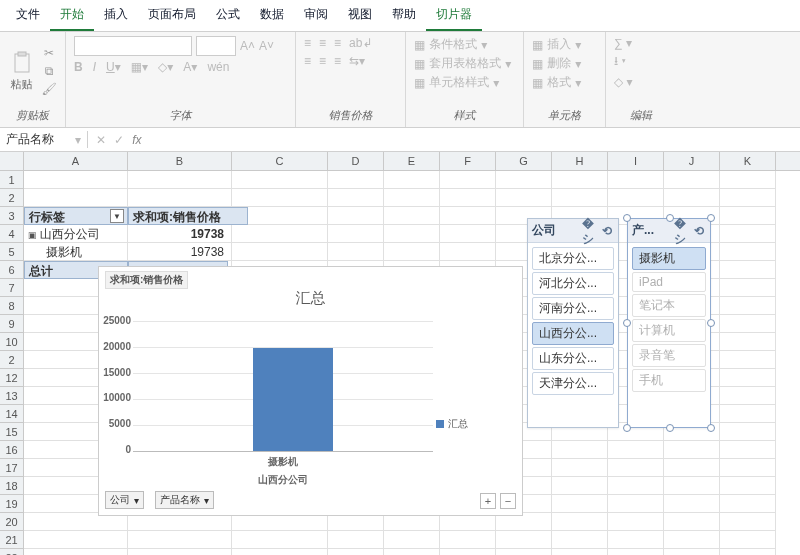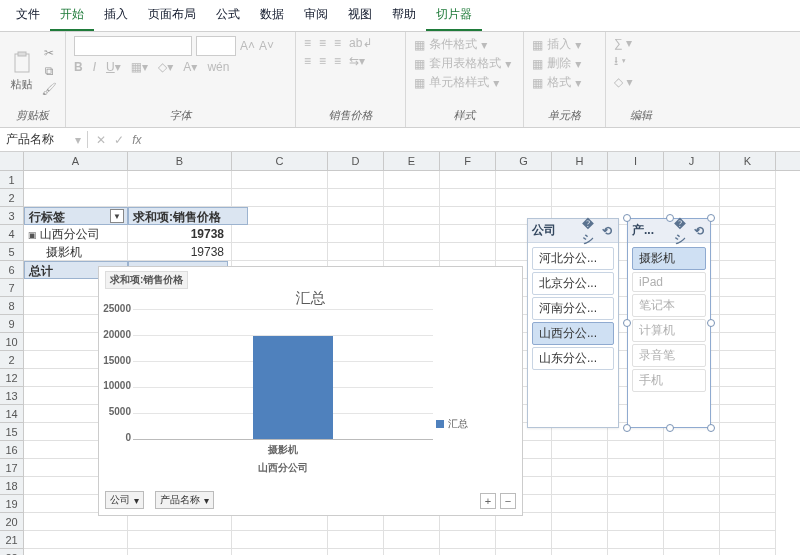--- a/index.html
+++ b/index.html
@@ -46,21 +46,21 @@
   .pivot { position: absolute; left: 0; top: 18px; }
   .pv-cell { position: absolute; font-size: 12px; padding: 0 4px; line-height: 18px; height: 18px; }
   .hdr-fill { background: #dbe5f1; border: 1px solid #9cb3cf; font-weight: 600; }
   .bold { font-weight: 700; }
   .filter-btn { position: absolute; width: 14px; height: 14px; border: 1px solid #888; background: #fff; display: flex; align-items: center; justify-content: center; font-size: 8px; color: #444; }
 
   
   .chart { position: absolute; left: 98px; top: 266px; width: 425px; height: 250px; background: #fff; border: 1px solid #ccc; }
   .chart-title-small { position: absolute; left: 6px; top: 4px; font-size: 10px; background: #f2f2f2; border: 1px solid #ddd; padding: 1px 4px; color: #555; font-weight: 600; }
   .chart-title { text-align: center; font-size: 15px; color: #595959; margin-top: 22px; }
-  .plot { position: absolute; left: 34px; top: 42px; width: 300px; height: 130px; font-weight: bold; }
+  .plot { position: absolute; left: 34px; top: 54px; width: 300px; height: 130px; font-weight: bold; }
   .yaxis { position: absolute; left: -30px; top: -6px; height: 140px; display: flex; flex-direction: column; justify-content: space-between; text-align: right; width: 28px; font-size: 10px; color: #666; }
   .grid-line { position: absolute; left: 0; right: 0; border-top: 1px solid #e5e5e5; }
   .bar { position: absolute; background: #4f81bd; }
   .xcat { position: absolute; width: 100%; text-align: center; font-size: 10px; color: #666; }
   .legend { position: absolute; right: 54px; top: 150px; display: flex; align-items: center; gap: 4px; font-size: 10px; color: #555; }
   .legend .sw { width: 8px; height: 8px; background: #4f81bd; }
   .field-btn { position: absolute; font-size: 10px; background: #f2f2f2; border: 1px solid #bbb; padding: 1px 4px; display: flex; align-items: center; gap: 4px; }
   .mini-btn { width: 16px; height: 16px; border: 1px solid #bbb; background: #fff; text-align: center; line-height: 14px; font-size: 11px; color: #666; }
 
   
@@ -585,25 +585,26 @@
 </div>
 
 <div class="slicer" style="left:527px;top:218px;width:92px;height:210px">
   <div class="slicer-hdr">
     <span>公司</span>
     <span class="spacer"></span>
     <span class="slicer-icon">�シ</span>
     <span class="slicer-icon">⟲</span>
   </div>
   <div class="slicer-body" id="slicer1-body">
+      <div class="slicer-item">北京分公...</div>
       <div class="slicer-item">河北分公...</div>
-      <div class="slicer-item">北京分公...</div>
       <div class="slicer-item">河南分公...</div>
       <div class="slicer-item sel">山西分公...</div>
       <div class="slicer-item">山东分公...</div>
+      <div class="slicer-item">天津分公...</div>
     </div>
 </div>
 
 <div class="slicer selected" style="left:627px;top:218px;width:84px;height:210px">
   <div class="slicer-hdr">
     <span>产...</span>
     <span class="spacer"></span>
     <span class="slicer-icon">�シ</span>
     <span class="slicer-icon">⟲</span>
   </div>

